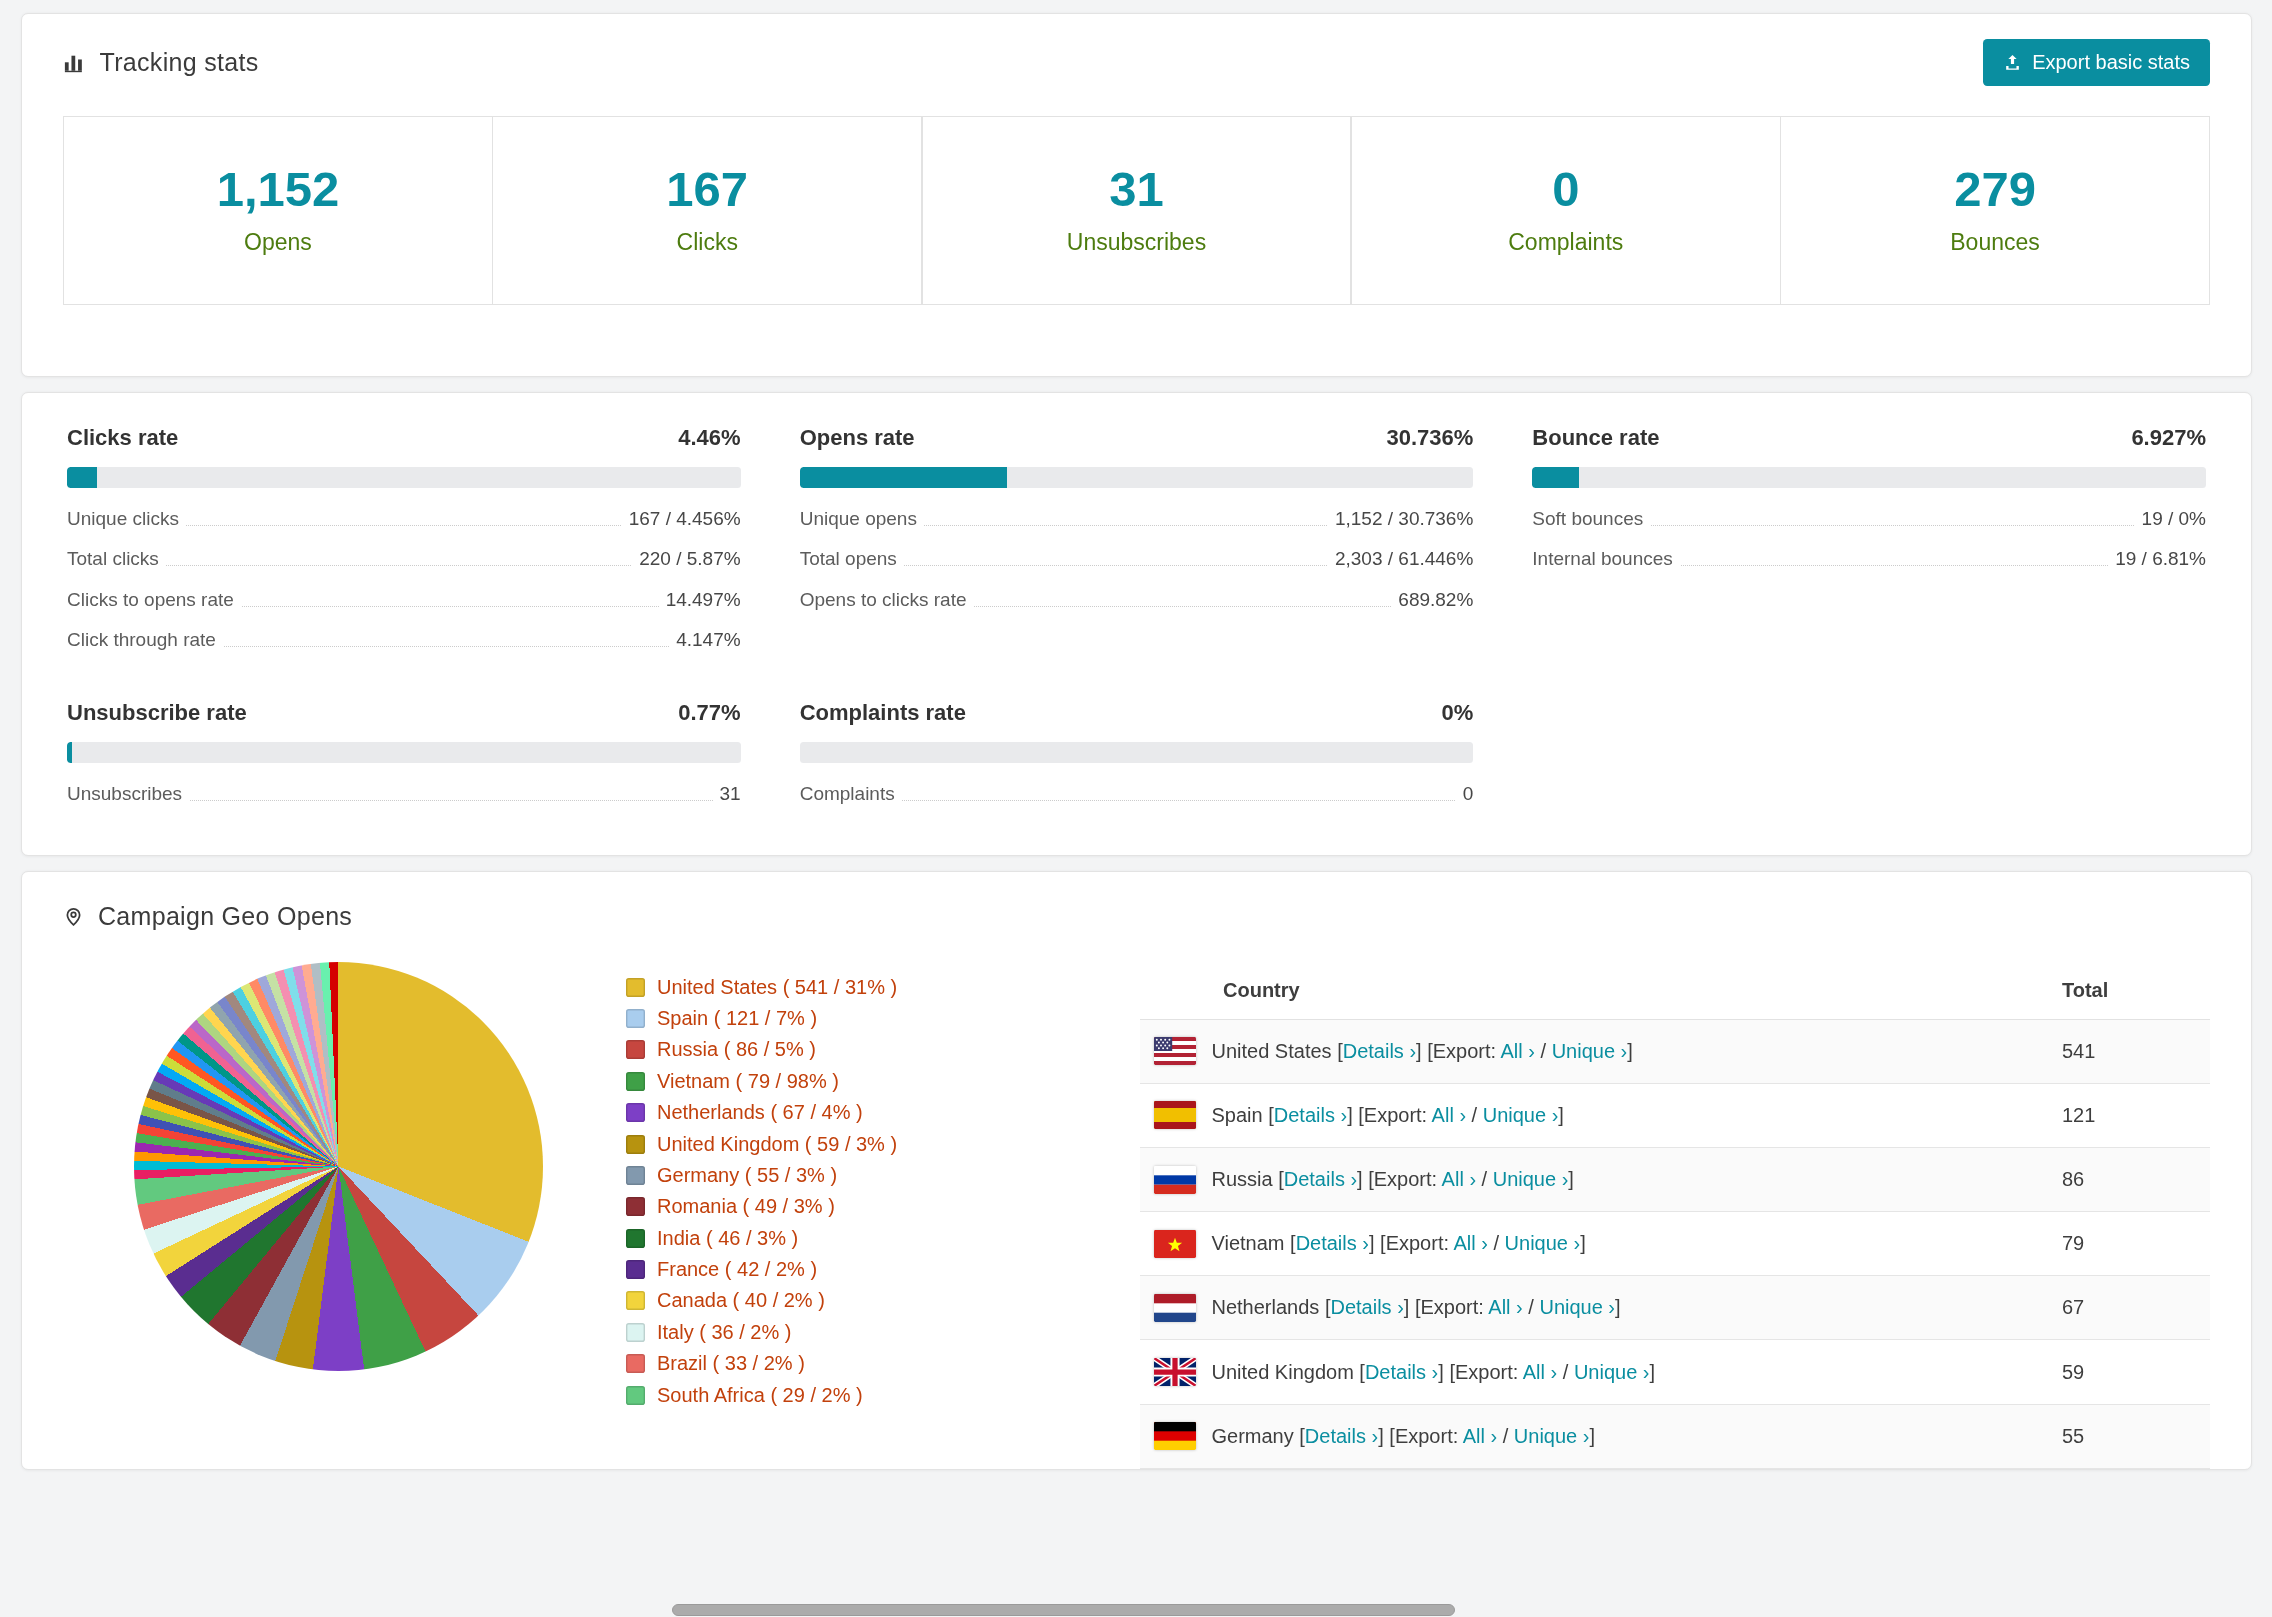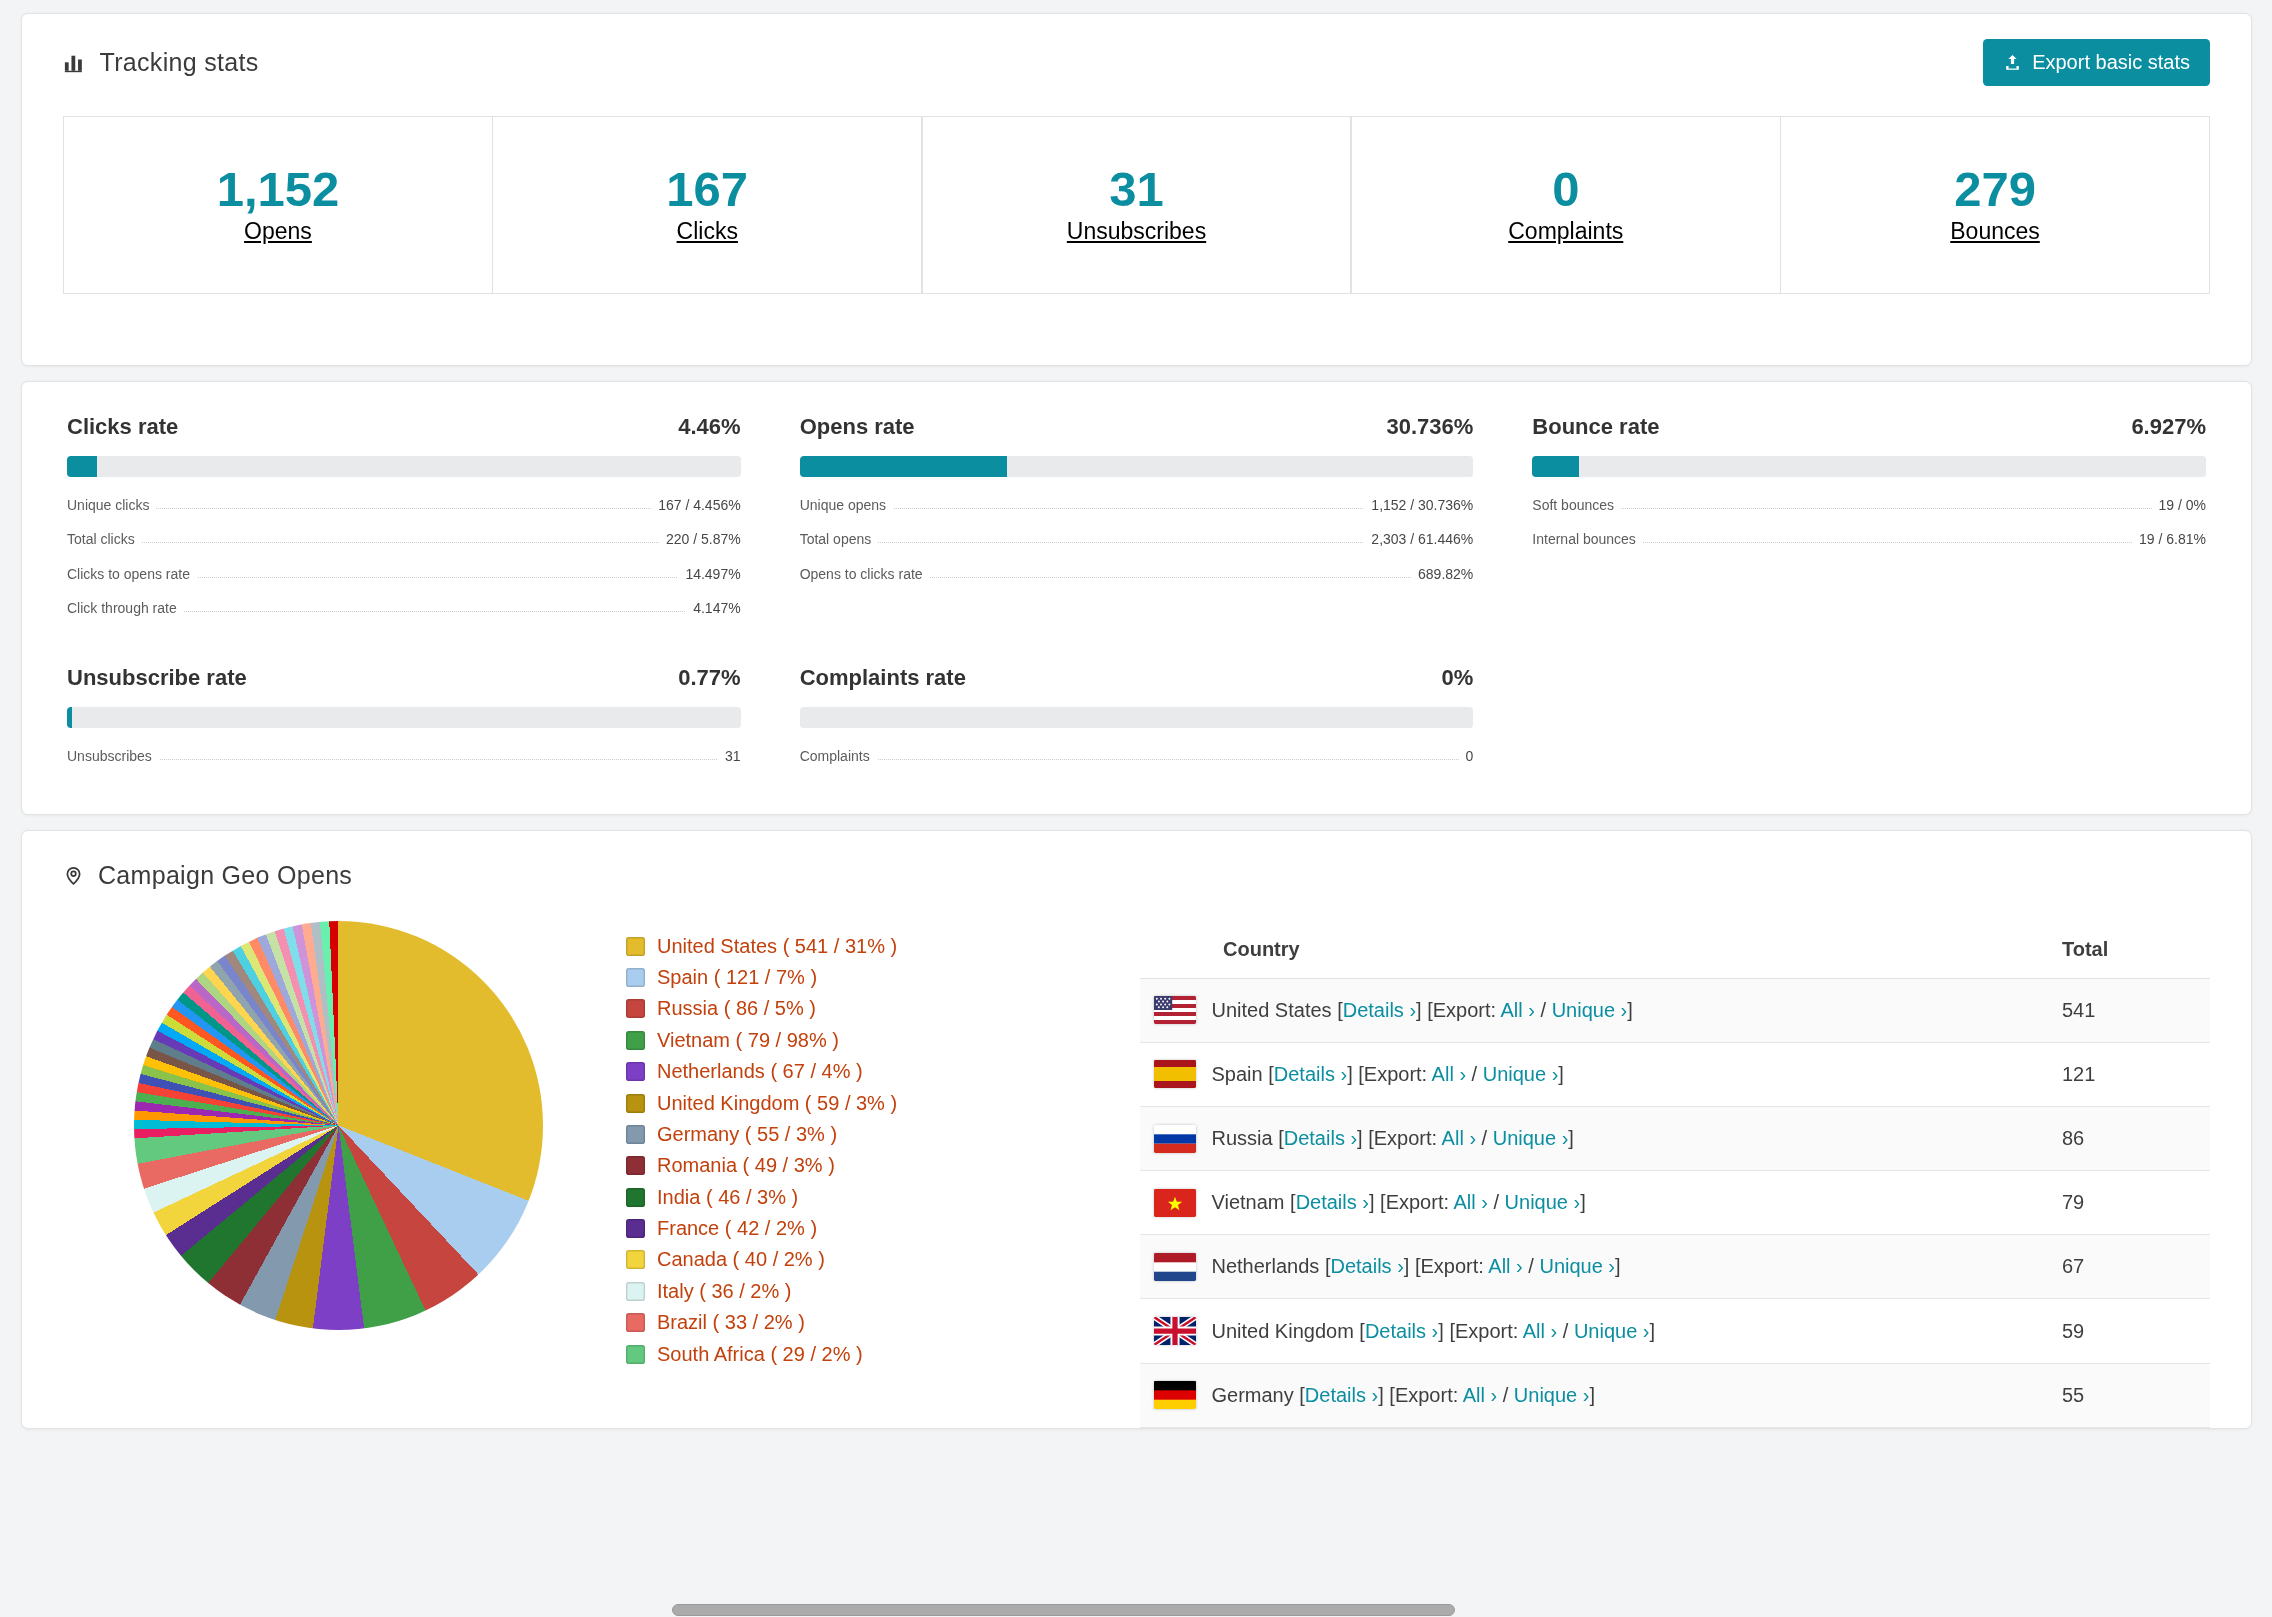--- a/index.html
+++ b/index.html
@@ -13,29 +13,29 @@
   .hicon { display:inline-flex; align-items:center; }
 
   
   .tracking-card { padding:25.4px 41px 71px; }
   .btn-export { margin-left:auto; display:inline-flex; align-items:center; gap:10px; background:var(--accent);
                 color:#fff; border:none; border-radius:4.2px; font-family:inherit; font-size:20px; padding:12px 20px; cursor:pointer; }
   .stat-boxes { display:flex; margin-top:30px; }
   .stat-box { flex:1; border:0.7px solid #e2e2e2; margin-left:-0.7px; text-align:center; padding:44px 0 48px; background:#fff; }
   .stat-box:first-child { margin-left:0; }
   .stat-value { font-size:49px; font-weight:700; color:var(--accent); }
-  .stat-label { font-size:23px; color:#000000; margin-top:1px;text-decoration:underline; }
+  .stat-label { font-size:23px; color:#4d7c0f; margin-top:12px; }
 
   
   .rates-card { padding:32px 45px 40px; }
   .rates-grid { display:grid; grid-template-columns:repeat(3,1fr); column-gap:59px; row-gap:40px; }
   .rate-head { display:flex; justify-content:space-between; align-items:baseline; font-size:22px; font-weight:700; color:#333; }
   .progress { height:21px; background:#e9eaec; border-radius:3.5px; margin:15.5px 0 11.3px; overflow:hidden; }
   .progress-fill { height:100%; background:var(--accent); border-radius:3.5px 0 0 3.5px; }
-  .rate-row { position:relative; display:flex; justify-content:space-between; align-items:baseline; font-size:14px; padding:9.2px 0; }
+  .rate-row { position:relative; display:flex; justify-content:space-between; align-items:baseline; font-size:19px; padding:9.2px 0; }
   .rate-row::before { content:""; position:absolute; left:0; right:0; bottom:13.4px; border-bottom:1.4px dotted #cccccc; }
   .rate-row .rl { position:relative; background:#fff; color:#5c5c5c; padding-right:7px; }
   .rate-row .rv { position:relative; background:#fff; color:#474747; padding-left:7px; }
 
   
   .geo-card { padding:30px 41px 0; }
   .geo-body { display:flex; gap:83px; margin-top:31px; align-items:flex-start; }
   .pie { width:409px; height:409px; border-radius:50%; margin-left:71px; flex:0 0 auto; }
   .legend { list-style:none; width:431px; flex:0 0 auto; margin-top:10px; }
   .legend li { display:flex; align-items:center; gap:12px; font-size:20px; color:#c2410c; padding:4.2px 0; }

